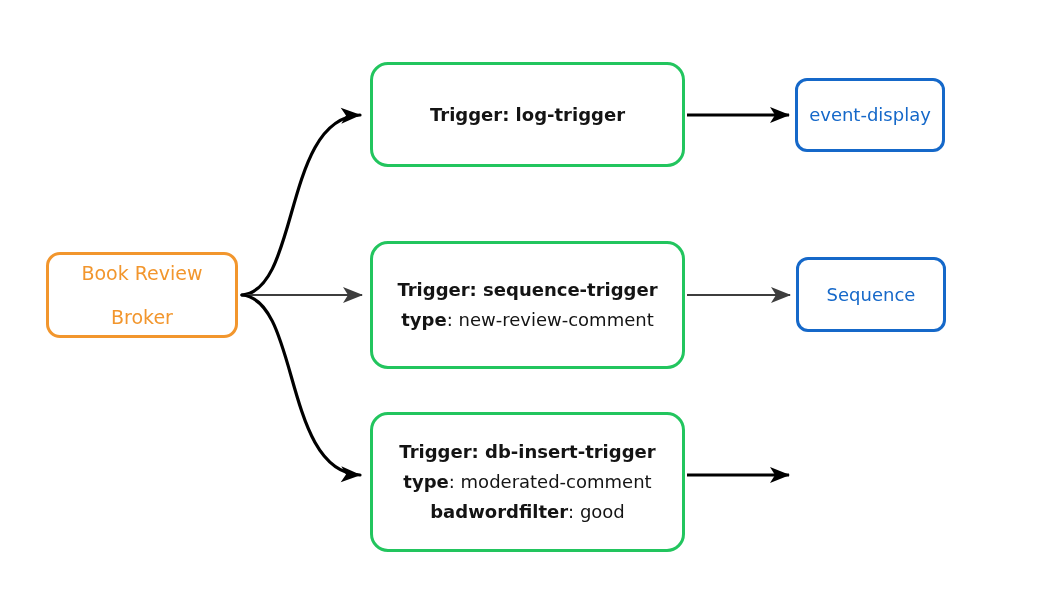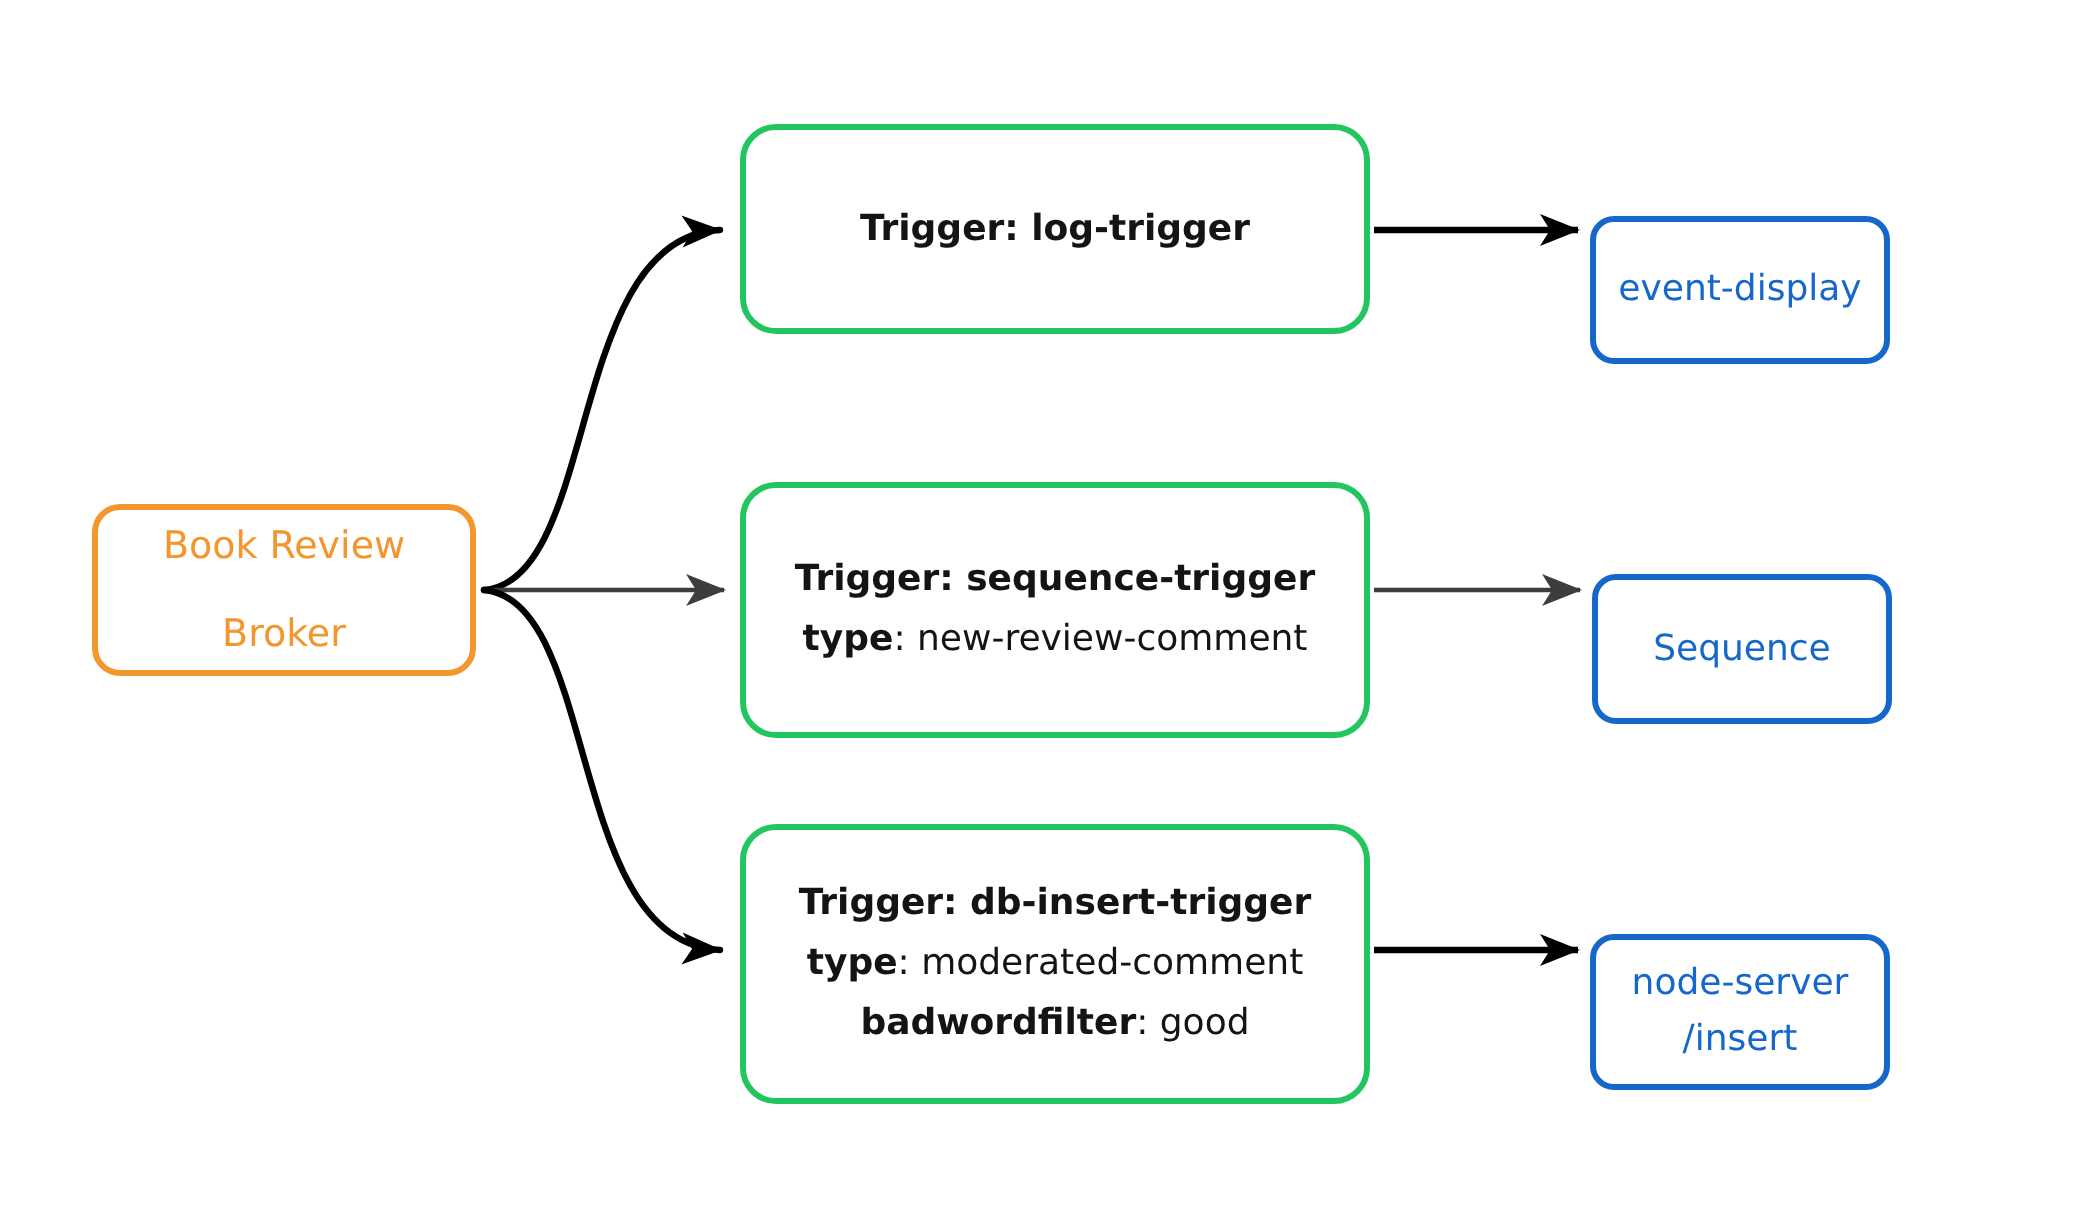--- a/index.html
+++ b/index.html
@@ -52,21 +52,20 @@
   .trigger-log    { left: 370px; top: 62px;  height: 105px; }
   .trigger-seq    { left: 370px; top: 241px; height: 128px; }
   .trigger-db     { left: 370px; top: 412px; height: 140px; }
   .sink-node {
     border: 3px solid #1568C9;
     border-radius: 12px;
     color: #1568C9;
     font-size: 18px;
     line-height: 28px;
     width: 150px;
-    margin-top: 30px;
   }
   .sink-1 { left: 795px; top: 78px;  height: 74px; }
   .sink-2 { left: 796px; top: 257px; height: 75px; }
   .sink-3 { left: 795px; top: 437px; height: 78px; }
   .line { display: block; width: 100%; box-sizing: border-box; text-align: center; }
   .b { font-weight: 700; }
   .shift-right { }
 </style>
 </head>
 <body>
@@ -112,18 +111,14 @@
   </div>
 
   <div class="node sink-node sink-1">
     <span class="line">event-display</span>
   </div>
 
   <div class="node sink-node sink-2">
     <span class="line">Sequence</span>
   </div>
 
-  <div class="node sink-node sink-3">
-    <span class="line">node-server</span>
-    <span class="line">/insert</span>
-  </div>
 
 </div>
 
 </body></html>

